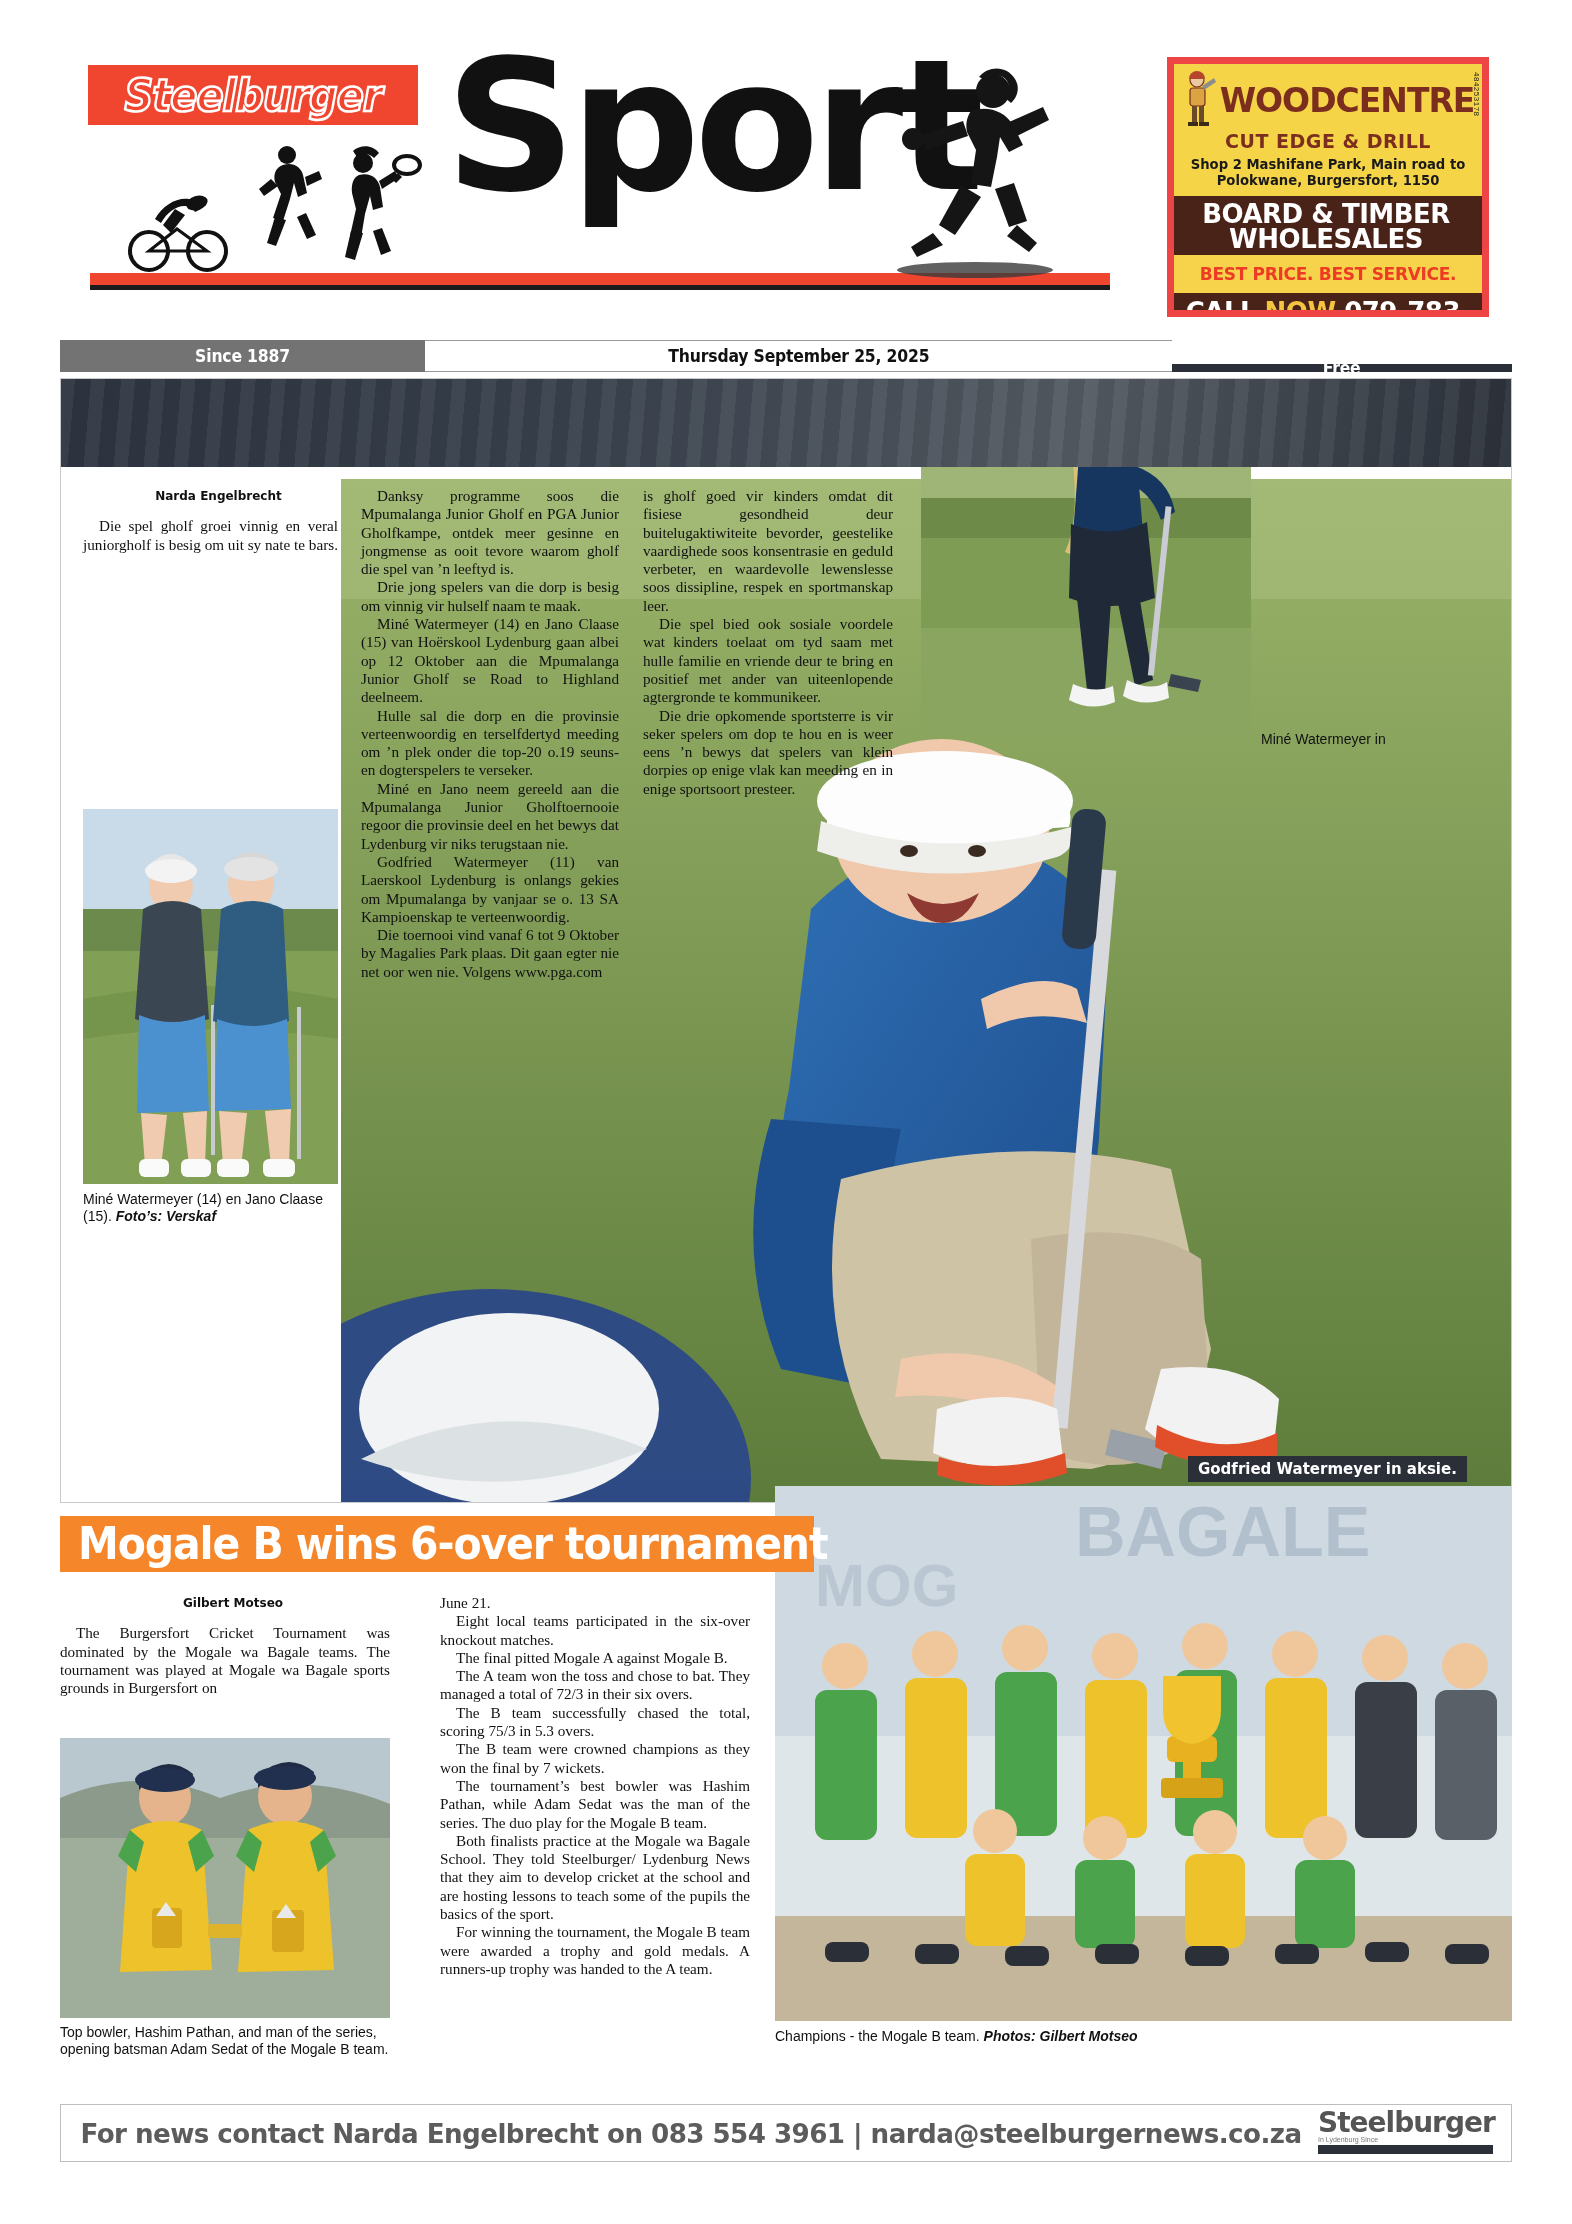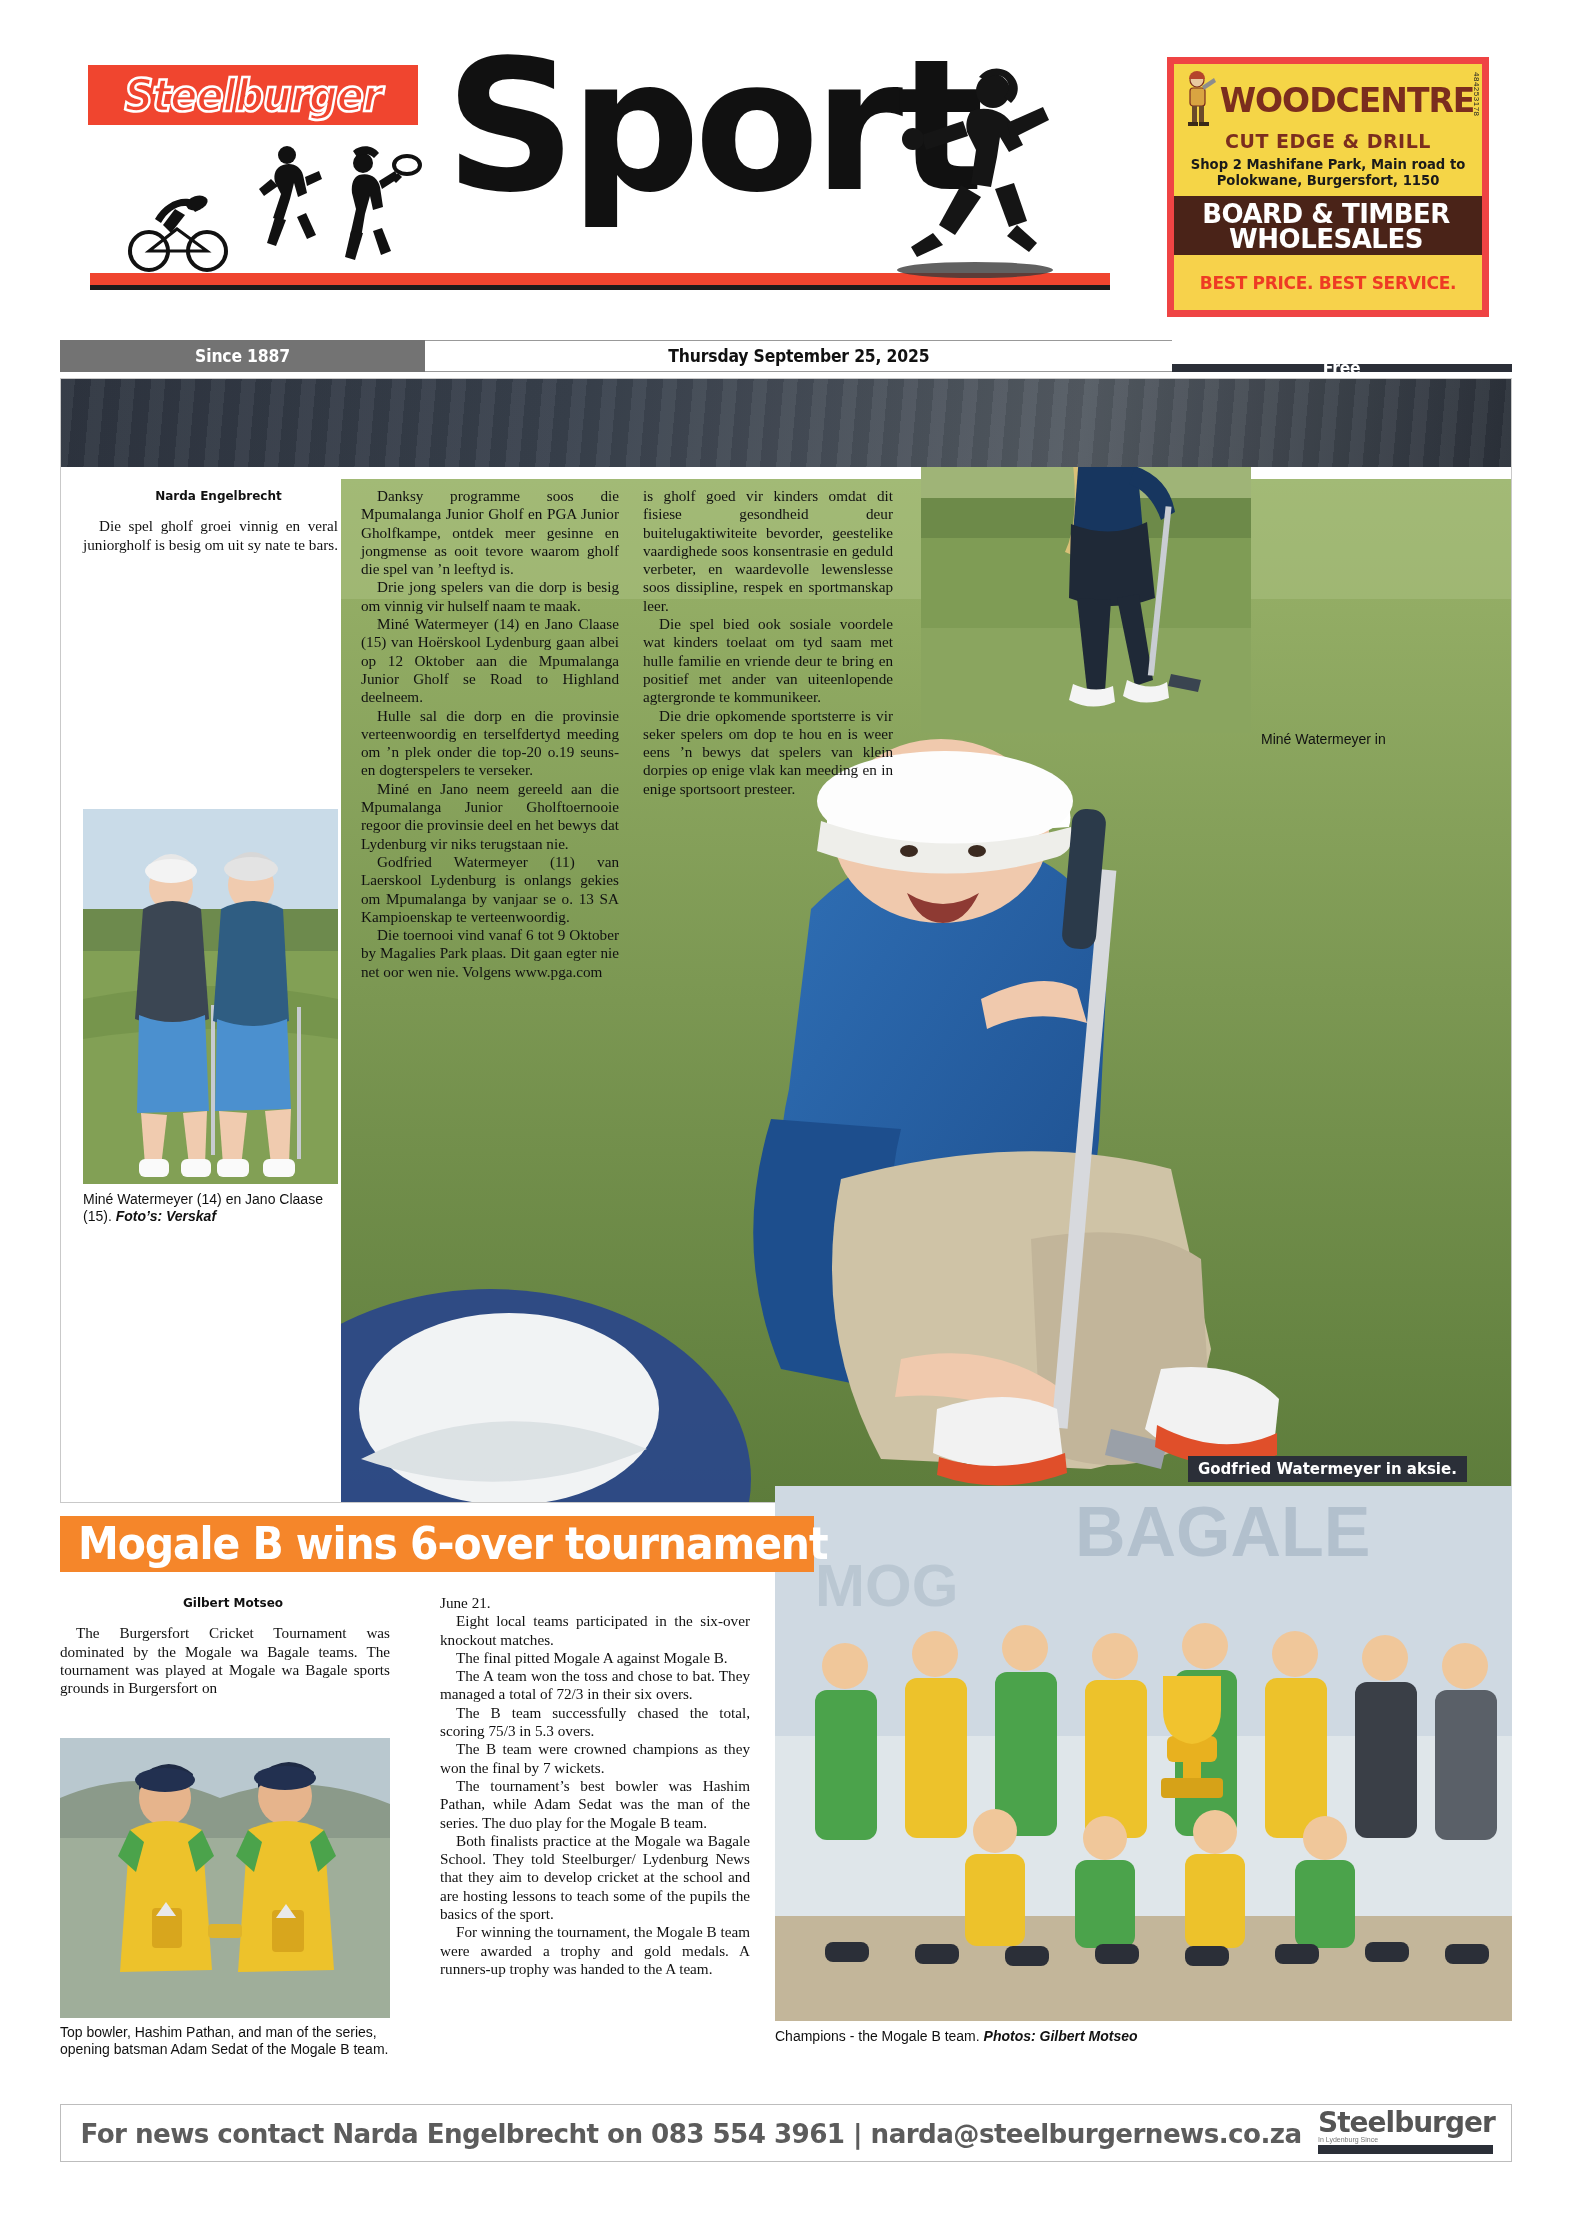--- a/index.html
+++ b/index.html
@@ -34,21 +34,21 @@
   .ad-brand{display:flex;align-items:center;justify-content:center;gap:4px;}
   .ad-brand-text{font-family:"DejaVu Sans",sans-serif;font-weight:bold;font-size:33px;
       color:#7b2d1e;letter-spacing:-1px;line-height:34px;}
   .ad-sub{text-align:center;font-family:"DejaVu Sans",sans-serif;font-weight:bold;font-size:19px;
       color:#7b2d1e;letter-spacing:0.5px;margin-top:-2px;}
   .ad-addr{text-align:center;font-family:"DejaVu Sans",sans-serif;font-weight:bold;font-size:13.2px;
       color:#1a1a1a;line-height:16px;margin-top:5px;padding:0 4px;}
   .ad-mid{background:#4a2318;text-align:center;padding:6px 4px 3px 0;}
   .ad-mid div{font-family:"DejaVu Sans",sans-serif;font-weight:bold;font-size:26px;color:#fff;
       line-height:25px;letter-spacing:-0.5px;}
-  .ad-strip{background:#f7d24b;text-align:center;padding:18px 0;}
+  .ad-strip{background:#f7d24b;text-align:center;padding:9px 0;}
   .ad-strip span{font-family:"DejaVu Sans",sans-serif;font-weight:bold;font-size:17px;color:#ee3b24;letter-spacing:-0.3px;}
   .ad-call{background:#4a2318;text-align:center;padding:4px 0 8px 0;}
   .ad-call span{font-family:"DejaVu Sans",sans-serif;font-weight:bold;font-size:26px;color:#fff;letter-spacing:-0.5px;}
   .ad-call .now{color:#f5c542;}
   .ad-code{position:absolute;right:1px;top:8px;writing-mode:vertical-rl;font-family:"Liberation Sans",sans-serif;
       font-size:8px;color:#222;letter-spacing:0.5px;}
   .ad-mascot{width:34px;height:62px;flex:0 0 auto;}
 
   
   .dateline{position:absolute;left:60px;top:340px;width:1452px;height:32px;display:flex;}

